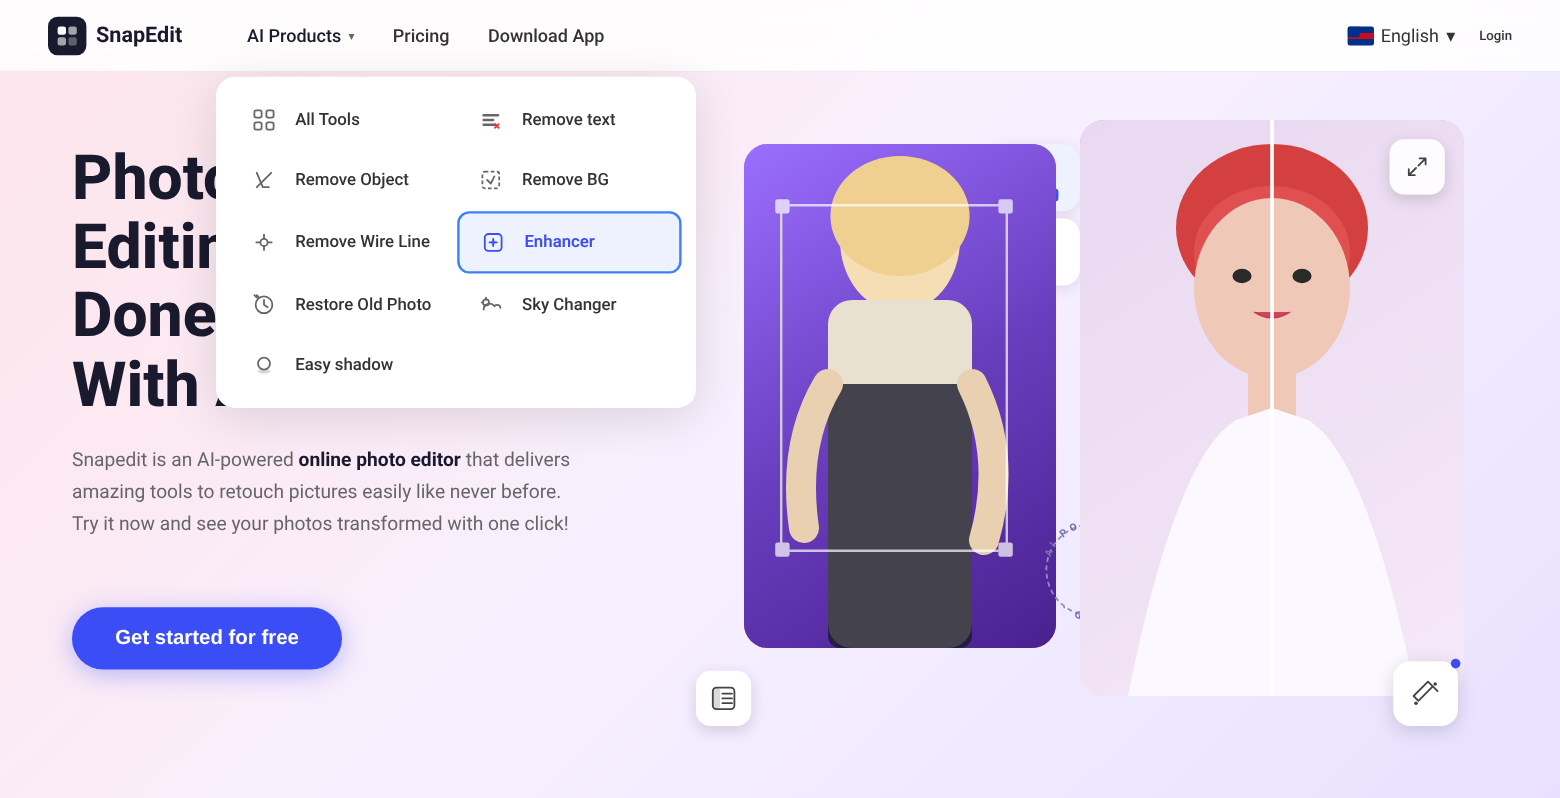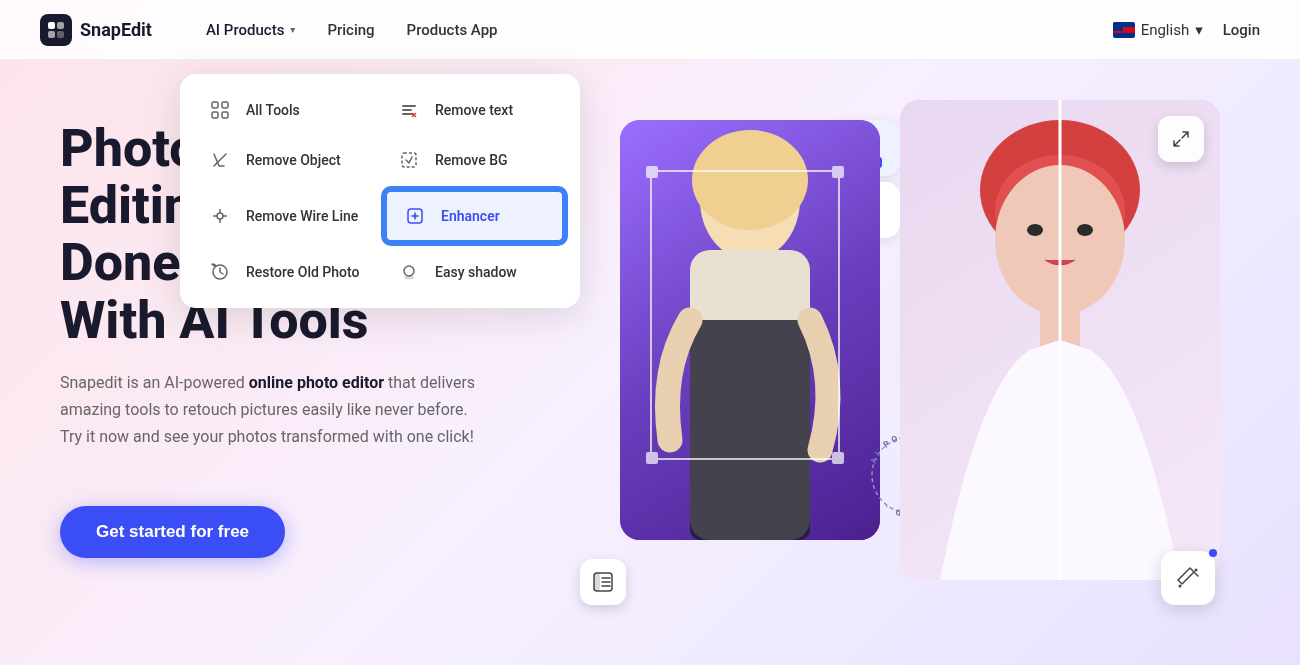--- a/index.html
+++ b/index.html
@@ -91,30 +91,30 @@
       overflow: hidden;
     }
     .flag::after {
       content: '';
       position: absolute;
       top: 0; left: 0;
       width: 10px; height: 9px;
       background: #003087;
     }
     .login-btn {
-      font-size: 15px;
+      font-size: 11px;
       color: #333;
       cursor: pointer;
       font-weight: 500;
     }
 
     
     .dropdown-menu {
       position: absolute;
-      top: 74px;
+      top: 64px;
       left: 180px;
       background: white;
       border-radius: 16px;
       box-shadow: 0 8px 40px rgba(0,0,0,0.12);
       padding: 12px;
       z-index: 200;
       display: grid;
       grid-template-columns: 1fr 1fr;
       gap: 2px;
       min-width: 400px;
@@ -126,21 +126,21 @@
       padding: 10px 14px;
       border-radius: 10px;
       cursor: pointer;
       font-size: 14px;
       color: #333;
       font-weight: 500;
       transition: background 0.15s;
     }
     .dropdown-item.highlighted {
       background: #EEF2FF;
-      border: 6px solid #3b82f6;
+      border: 2px solid #3b82f6;
       color: #3b4ef5;
     }
     .di-icon {
       width: 28px;
       height: 28px;
       display: flex;
       align-items: center;
       justify-content: center;
       font-size: 16px;
       color: #666;
@@ -371,21 +371,21 @@
 
   <div class="nav-items">
     <div class="nav-item active">
       <span>AI Products</span>
       <span class="chevron">▾</span>
     </div>
     <div class="nav-item">
       <span>Pricing</span>
     </div>
     <div class="nav-item">
-      <span>Products App</span>
+      <span>Download App</span>
     </div>
   </div>
 
   <div class="nav-right">
     <div class="lang-btn">
       <div class="flag"></div>
       <span>English</span>
       <span>▾</span>
     </div>
     <div class="login-btn">
@@ -470,20 +470,31 @@
     <div class="di-icon">
       <svg width="20" height="20" viewBox="0 0 20 20" fill="none">
         <circle cx="10" cy="10" r="7" stroke="#666" stroke-width="1.5"></circle>
         <path d="M10 6V10L13 12" stroke="#666" stroke-width="1.5" stroke-linecap="round" stroke-linejoin="round"></path>
         <path d="M6 4L4 2M4 4L2 2" stroke="#666" stroke-width="1.5" stroke-linecap="round"></path>
       </svg>
     </div>
     <span>Restore Old Photo</span>
   </div>
 
+  <div class="dropdown-item">
+    <div class="di-icon">
+      <svg width="20" height="20" viewBox="0 0 20 20" fill="none">
+        <path d="M4 14c0-3 2.5-5 5-5s4 2 4 2 1-1 2.5-1 2.5 1.5 2.5 2.5" stroke="#666" stroke-width="1.5" stroke-linecap="round"></path>
+        <circle cx="6" cy="8" r="2.5" stroke="#666" stroke-width="1.5"></circle>
+        <line x1="6" y1="4" x2="6" y2="5.5" stroke="#666" stroke-width="1.5" stroke-linecap="round"></line>
+        <line x1="2.5" y1="8" x2="3.5" y2="8" stroke="#666" stroke-width="1.5" stroke-linecap="round"></line>
+      </svg>
+    </div>
+    <span>Sky Changer</span>
+  </div>
 
   <div class="dropdown-item">
     <div class="di-icon">
       <svg width="20" height="20" viewBox="0 0 20 20" fill="none">
         <circle cx="10" cy="9" r="5" stroke="#666" stroke-width="1.5"></circle>
         <ellipse cx="10" cy="15.5" rx="5" ry="2" fill="#666" opacity="0.25"></ellipse>
       </svg>
     </div>
     <span>Easy shadow</span>
   </div>

